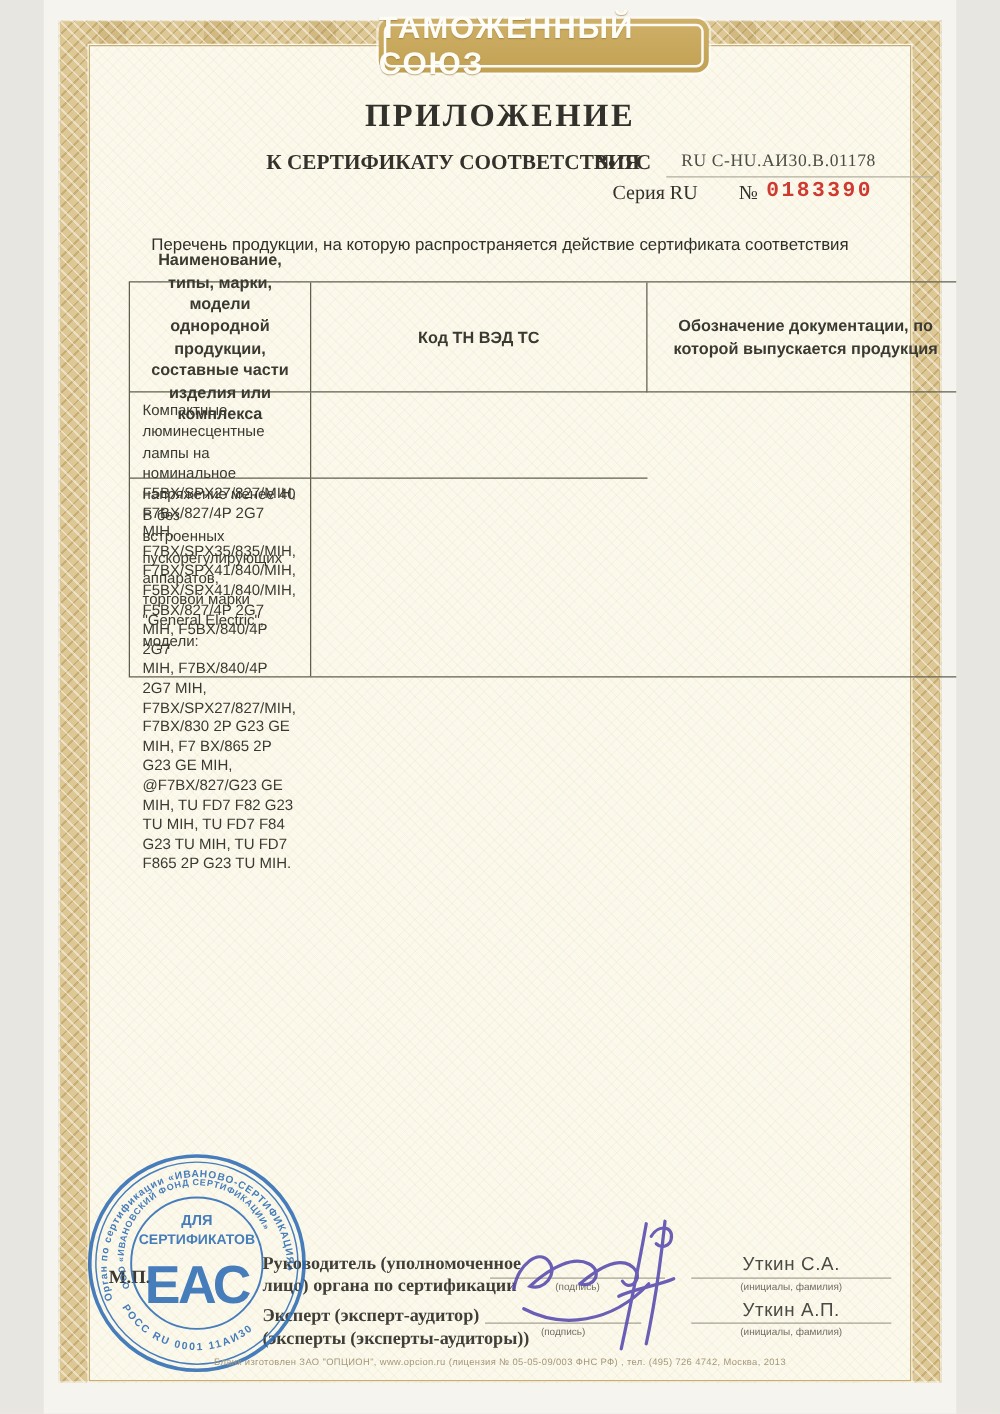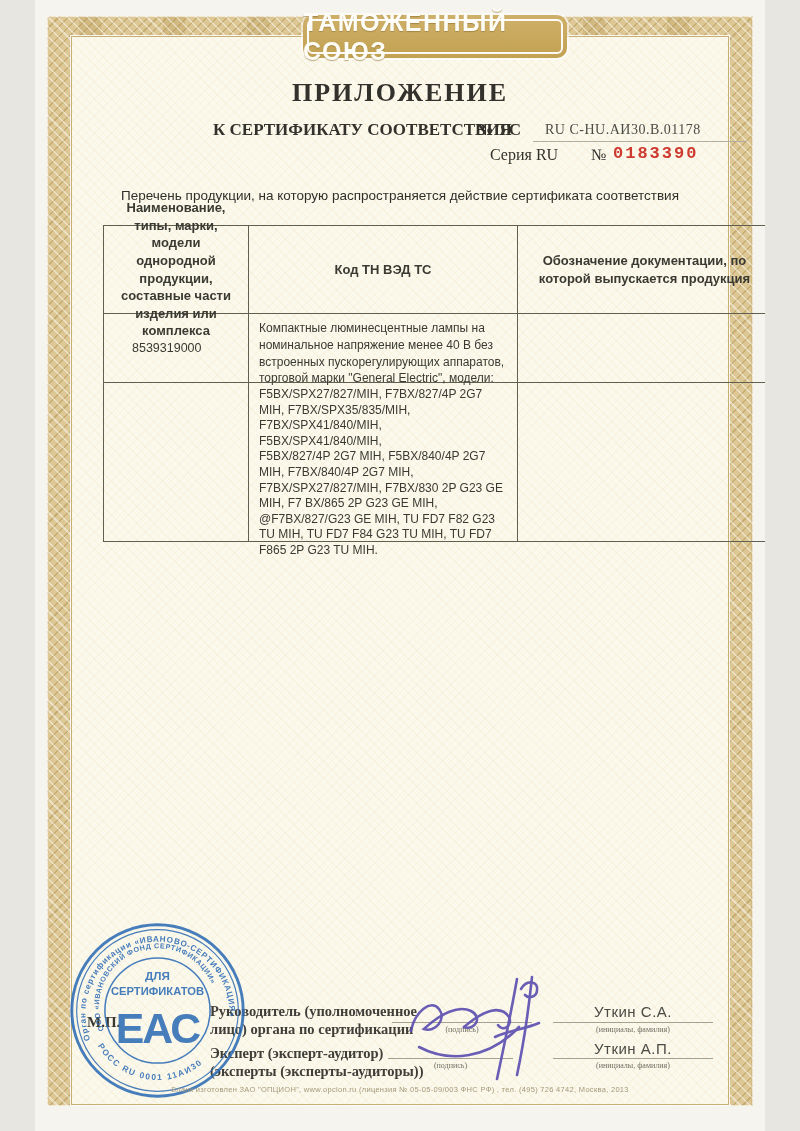--- a/index.html
+++ b/index.html
@@ -49,21 +49,21 @@
   .cell.lastrow{border-bottom:none;}
   .th{display:flex;align-items:center;justify-content:center;text-align:center;
       font-weight:bold;font-size:13px;line-height:1.35;padding:4px 8px;}
   .code-cell{display:flex;align-items:center;padding-left:28px;font-size:12.5px;}
   .desc-cell{padding:6px 10px;font-size:12px;line-height:1.4;}
   .models-cell{padding:4px 10px;font-size:12px;line-height:1.3;}
   
   .role{width:225px;font-family:"Liberation Serif",serif;font-weight:bold;
         font-size:14.5px;line-height:1.25;color:#403e38;}
   .sig-line{border-bottom:1px solid #a6a292;}
-  .small-cap{font-size:8px;color:#6f6e62;text-align:center;font-family:Liberation Serif, serif;}
+  .small-cap{font-size:8px;color:#6f6e62;text-align:center;}
   .person{font-size:15px;color:#4a4a44;text-align:center;letter-spacing:.5px;}
   .mp{font-family:Liberation Serif, serif;font-weight:bold;font-size:15px;color:#3a3832;}
   .footer-imprint{left:0;right:0;top:1085px;text-align:center;font-size:7.5px;
                   color:#a3987b;letter-spacing:.3px;z-index:4;}
   .stamp-wrap{left:30px;top:918px;width:185px;height:185px;opacity:.88;z-index:3;}
   .sign-wrap{left:366px;top:973px;width:150px;height:112px;z-index:5;}
 </style>
 </head>
 <body>
 
@@ -86,21 +86,20 @@
   <div class="abs serif series-sign">№</div>
   <div class="abs series-no">0183390</div>
 
   <div class="abs intro">Перечень продукции, на которую распространяется действие сертификата соответствия</div>
 
   <div class="abs cert-table">
     <div class="cell th">Наименование, типы, марки, модели однородной продукции, составные части изделия или комплекса</div>
     <div class="cell th">Код ТН ВЭД ТС</div>
     <div class="cell th lastcol">Обозначение документации, по которой выпускается продукция</div>
 
-    <div class="cell code-cell">8539319000</div>
     <div class="cell desc-cell preline">Компактные люминесцентные лампы на
 номинальное напряжение менее 40 В без
 встроенных пускорегулирующих аппаратов,
 торговой марки "General Electric", модели:</div>
     <div class="cell lastcol"></div>
 
     <div class="cell lastrow"></div>
     <div class="cell lastrow models-cell preline">F5BX/SPX27/827/MIH, F7BX/827/4P 2G7
 MIH, F7BX/SPX35/835/MIH,
 F7BX/SPX41/840/MIH, F5BX/SPX41/840/MIH,

